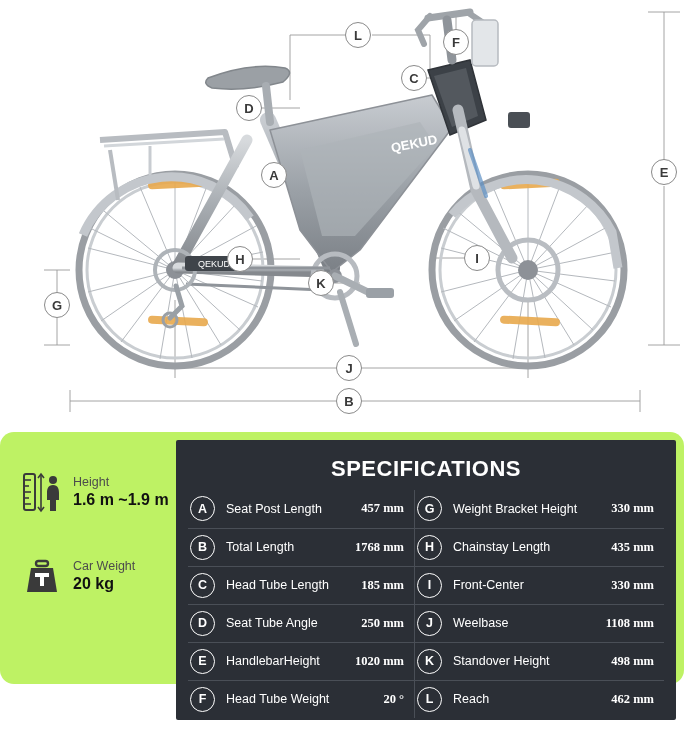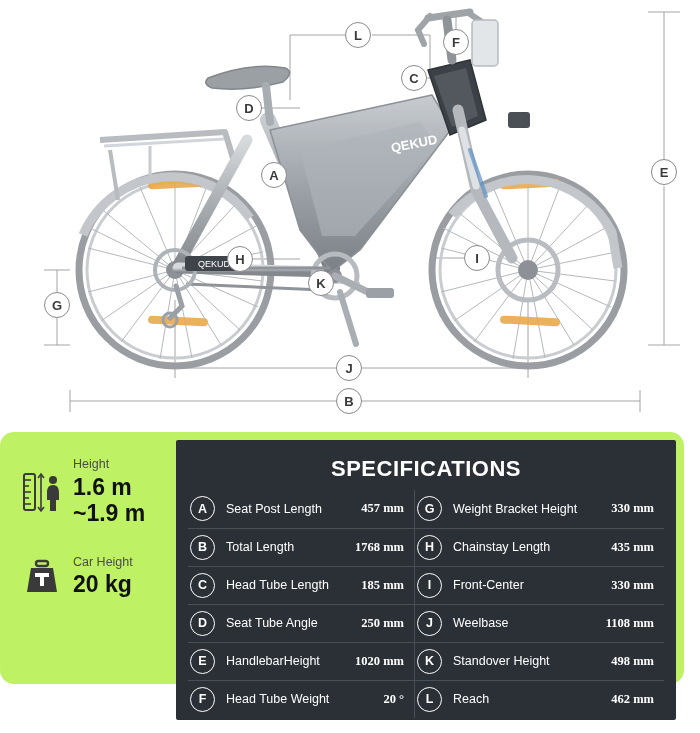--- a/index.html
+++ b/index.html
@@ -61,21 +61,21 @@
     align-items: center;
     gap: 9px;
     height: 84px;
   }
   .info-text { line-height: 1.15; }
   .info-label {
     font-size: 12.5px;
     color: #4c4c4c;
   }
   .info-value {
-    font-size: 23px;
+    font-size: 16px;
     font-weight: bold;
     color: #111111;
     margin-top: 2px;
   }
   .icon-box {
     width: 44px; height: 46px;
     display: flex; align-items: center; justify-content: center;
     flex: 0 0 44px;
   }
 
@@ -370,21 +370,21 @@
       <div class="info-row">
         <div class="icon-box">
           <svg width="42" height="44" viewBox="0 0 42 44">
             <path d="M6 38 L10 14 L32 14 L36 38 Z" fill="#3a3a3a"></path>
             <rect x="15" y="7" width="12" height="5" rx="2.5" fill="none" stroke="#3a3a3a" stroke-width="2.4"></rect>
             <rect x="19" y="19" width="4" height="13" fill="#ffffff"></rect>
             <rect x="14" y="19" width="14" height="4" fill="#ffffff"></rect>
           </svg>
         </div>
         <div class="info-text">
-          <div class="info-label">Car Height</div>
+          <div class="info-label">Car Weight</div>
           <div class="info-value">20 kg</div>
         </div>
       </div>
 
 
     </div>
 
     <div id="specs">
       <div id="specs-title">SPECIFICATIONS</div>
       <table id="specs-table">

